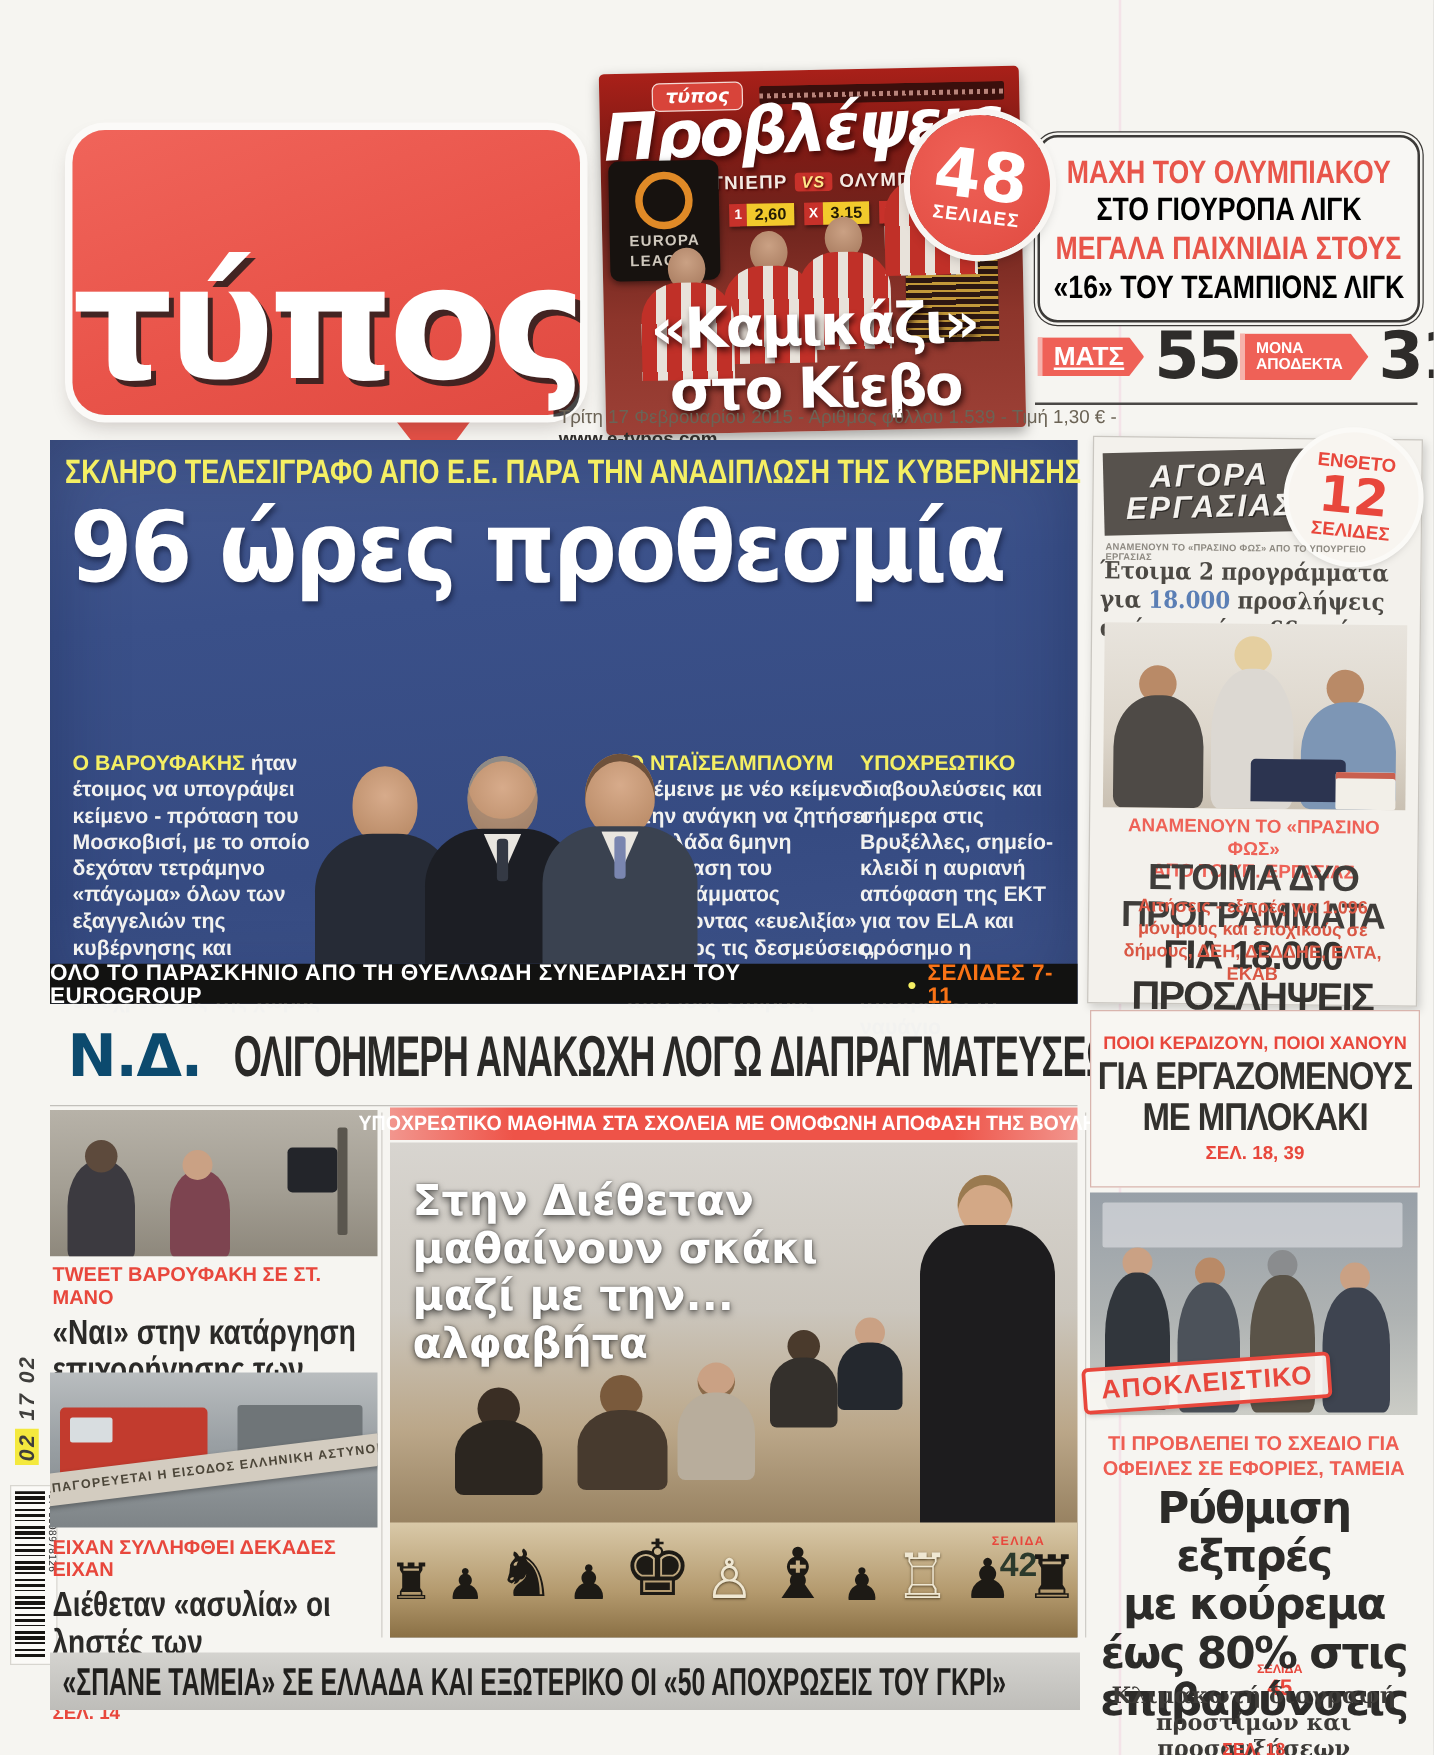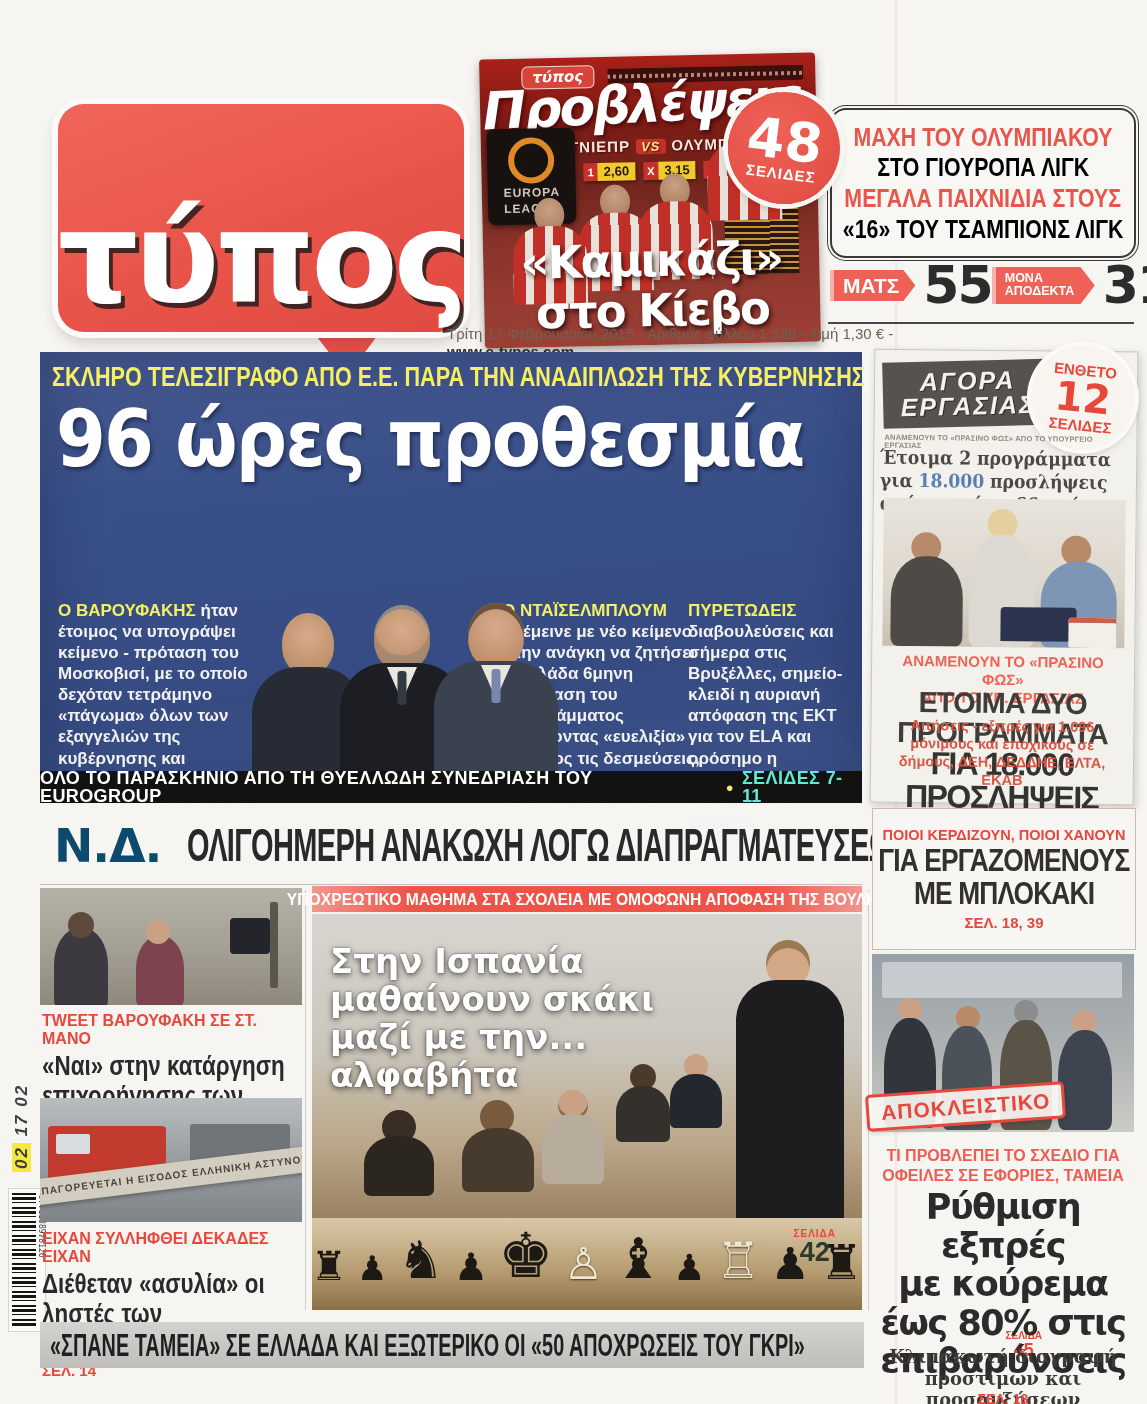--- a/index.html
+++ b/index.html
@@ -80,21 +80,21 @@
   .tr-box{left:830px;top:108px;width:302px;height:146px;border:2px solid #3c3a38;border-radius:16px;
           box-shadow:0 0 0 2px #f6f5f1,0 0 0 3px #3c3a38;background:#f8f7f4;
           display:flex;flex-direction:column;align-items:center;justify-content:center;}
   .tr-line{font:700 26px/1.18 "Liberation Sans",sans-serif;white-space:nowrap;}
   .tr-red{color:#e8554a;} .tr-dark{color:#000000;}
   .stats{left:830px;top:262px;width:302px;display:flex;justify-content:space-between;align-items:center;}
   .stat{display:flex;align-items:center;gap:8px;}
   .stat-tag{position:relative;background:#ef6157;color:#fff;padding:5px 16px 5px 9px;
             clip-path:polygon(0 0,86% 0,100% 50%,86% 100%,0 100%);
             border-left:4px solid #f6b2ac;}
-  .stat-tag.one{font:700 21px/1 "Liberation Sans",sans-serif;}
+  .stat-tag.one{font:700 21px/1 "Liberation Sans",sans-serif;text-decoration:underline;}
   .stat-tag.two{font:700 12.5px/1.1 "Liberation Sans",sans-serif;width:74px;}
   .stat-num{font:700 52px/0.9 "DejaVu Sans",sans-serif;color:#2e2c2a;letter-spacing:-2px;}
   .tr-rule{left:828px;top:322px;width:306px;height:2px;background:#4a4846;}
 
   .dateline{left:447px;top:325px;width:480px;font:15px/1.2 "Liberation Sans",sans-serif;color:#6b6355;}
   .dateline b{color:#2f2d2a;}
 
   
   .lead{left:40px;top:352px;width:822px;height:451px;
         background:linear-gradient(175deg,#45598f 0%,#3a5089 30%,#364b82 70%,#3d5289 100%);
@@ -103,21 +103,21 @@
                font:700 27px/1 "Liberation Sans",sans-serif;}
   .lead-h1{position:absolute;left:16px;top:48px;color:#fff;font:700 78px/1 "DejaVu Sans",sans-serif;letter-spacing:-2px;
            text-shadow:2px 3px 4px rgba(10,15,40,.5);}
   .lead-h2{position:absolute;left:12px;top:132px;color:#fff;font:700 74px/1 "DejaVu Sans",sans-serif;letter-spacing:-1px;
            text-shadow:2px 3px 4px rgba(10,15,40,.5);}
   .lead-col{position:absolute;top:248px;color:#f2f2f0;font:600 17px/1.24 "Liberation Sans",sans-serif;}
   .lead-col b{color:#f5ef63;font-weight:700;}
   .lead-foot{position:absolute;left:0;right:0;bottom:0;height:32px;background:#121211;color:#fff;
              display:flex;align-items:center;justify-content:center;gap:8px;
              font:700 18px/1 "Liberation Sans",sans-serif;letter-spacing:.4px;}
-  .lead-foot .pg{color:#5eead4;}
+  .lead-foot .pg{color:#f97316;}
   .lead-foot .blt{color:#f5ef63;font-size:13px;}
   .men{position:absolute;left:212px;top:255px;width:300px;height:164px;}
   .man{position:absolute;bottom:0;}
   .man .head{border-radius:50% 50% 46% 46%;background:radial-gradient(circle at 50% 38%,#d7ab8b,#b3845f);margin:0 auto;}
   .man .torso{margin-top:-8px;border-radius:46px 46px 0 0;position:relative;}
   .man .shirt{position:absolute;left:50%;top:4px;transform:translateX(-50%);
               width:30px;height:34px;background:#e9e6e0;clip-path:polygon(0 0,100% 0,50% 100%);}
   .man .tie{position:absolute;left:50%;top:8px;transform:translateX(-50%);width:9px;height:34px;border-radius:3px;}
 
   
@@ -344,21 +344,21 @@
       </div>
     </div>
 
     <div class="lead-col" style="left:18px;width:212px;">
       <b>Ο ΒΑΡΟΥΦΑΚΗΣ</b><span> ήταν έτοιμος να υπογράψει κείμενο - πρόταση του Μοσκοβισί, με το οποίο δεχόταν τετράμηνο «πάγωμα» όλων των εξαγγελιών της κυβέρνησης και αναγνώριζε τις δανειακές υποχρεώσεις της χώρας</span>
     </div>
     <div class="lead-col" style="left:462px;width:200px;">
       <b>Ο ΝΤΑΪΣΕΛΜΠΛΟΥΜ</b><span> επέμεινε με νέο κείμενο στην ανάγκη να ζητήσει η Ελλάδα 6μηνη παράταση του προγράμματος παρέχοντας «ευελιξία» ως προς τις δεσμεύσεις, θέση που υιοθετήθηκε από τους εταίρους</span>
     </div>
     <div class="lead-col" style="left:648px;width:162px;">
-      <b>ΠΥΡΕΤΩΔΕΙΣ</b><span> διαβουλεύσεις και σήμερα στις Βρυξέλλες, σημείο-κλειδί η αυριανή απόφαση της ΕΚΤ για τον ELA και ορόσημο η Παρασκευή για να αποτραπεί το ναυάγιο</span>
+      <b>ΥΠΟΧΡΕΩΤΙΚΟ</b><span> διαβουλεύσεις και σήμερα στις Βρυξέλλες, σημείο-κλειδί η αυριανή απόφαση της ΕΚΤ για τον ELA και ορόσημο η Παρασκευή για να αποτραπεί το ναυάγιο</span>
     </div>
 
     <div class="lead-foot">
       <span>ΟΛΟ ΤΟ ΠΑΡΑΣΚΗΝΙΟ ΑΠΟ ΤΗ ΘΥΕΛΛΩΔΗ ΣΥΝΕΔΡΙΑΣΗ ΤΟΥ EUROGROUP</span>
       <span class="blt">●</span>
       <span class="pg">ΣΕΛΙΔΕΣ 7-11</span>
     </div>
   </div>
 
   <div class="abs nd">
@@ -426,21 +426,21 @@
       <span style="font-size:38px;">♟</span>
         <span style="font-size:62px;">♚</span>
         <span style="font-size:44px;color:#efe7d2;text-shadow:0 1px 2px #4a3a20;">♙</span>
       <span style="font-size:56px;">♝</span>
         <span style="font-size:36px;">♟</span>
         <span style="font-size:50px;color:#efe7d2;text-shadow:0 1px 2px #4a3a20;">♖</span>
       <span style="font-size:44px;">♟</span>
         <span style="font-size:48px;">♜</span>
     </div>
     <div class="chess-h">
-      <div>Στην Ισπανία</div>
+      <div>Στην Διέθεταν</div>
       <div>μαθαίνουν σκάκι</div>
       <div>μαζί με την...</div>
       <div>αλφαβήτα</div>
     </div>
     <div class="chess-pg">
       <span class="l">ΣΕΛΙΔΑ</span>
       <span class="n">42</span>
     </div>
   </div>
 

